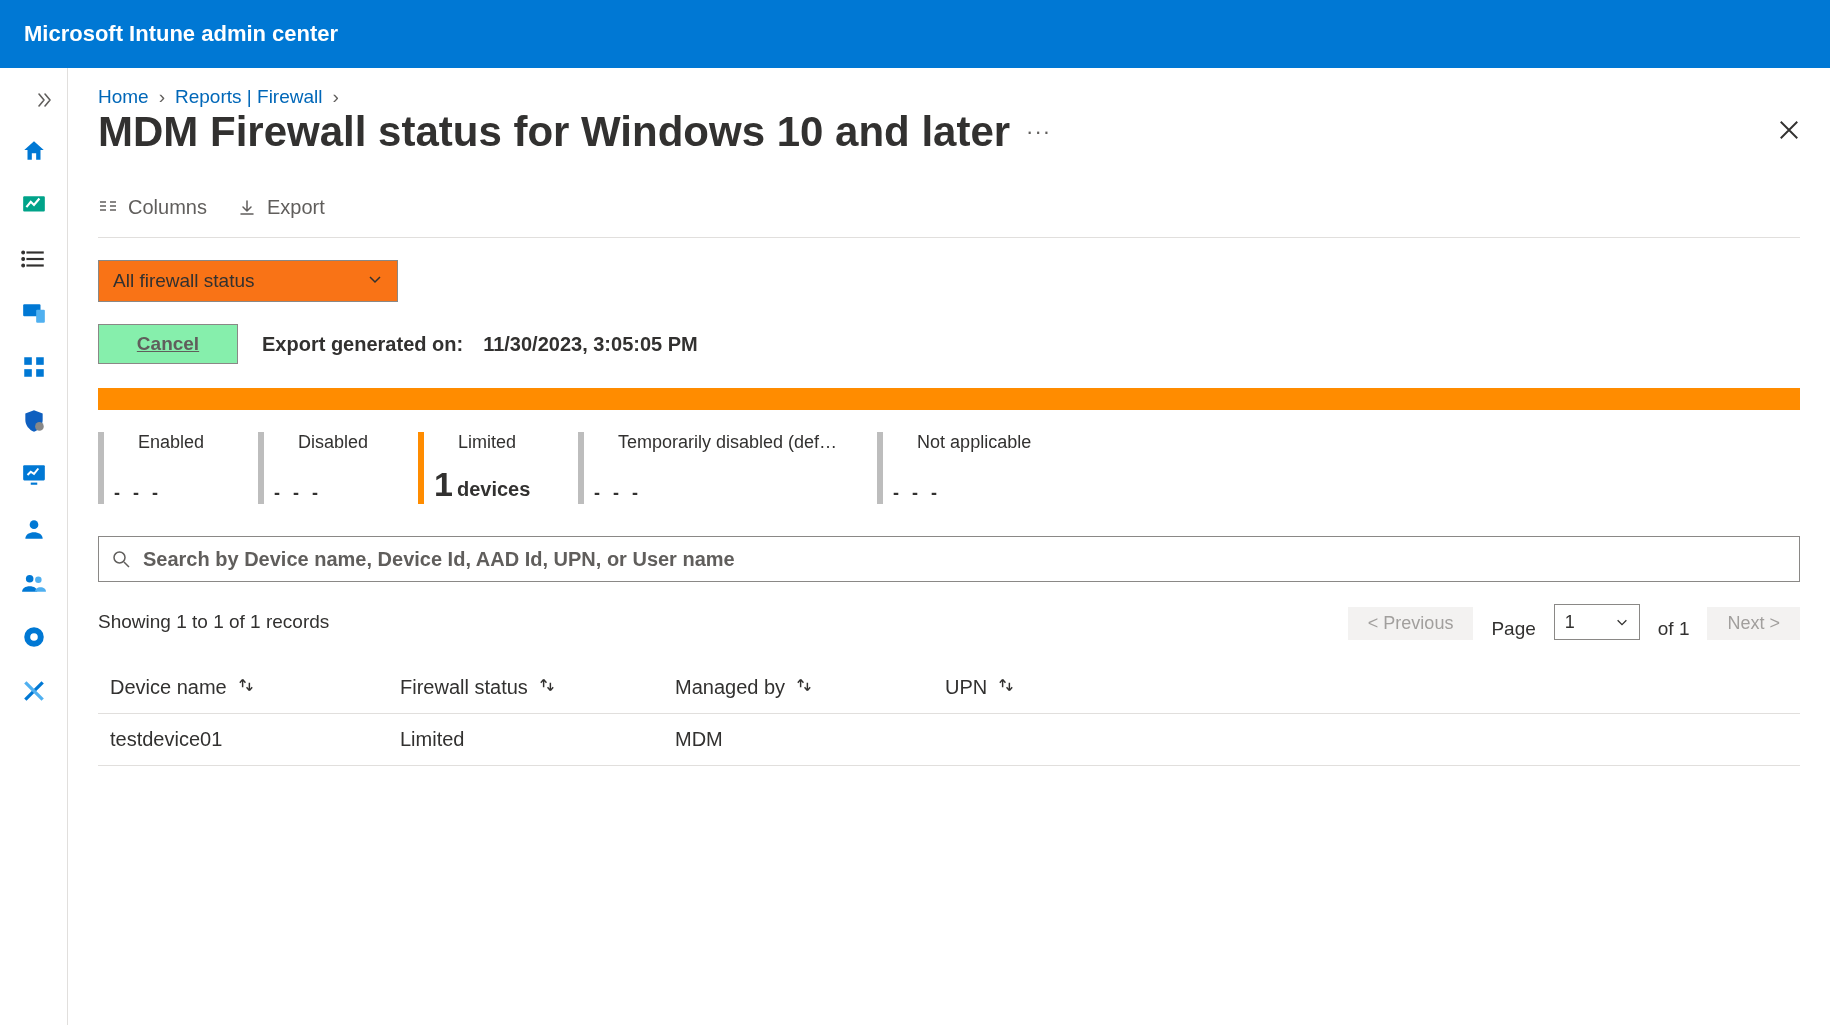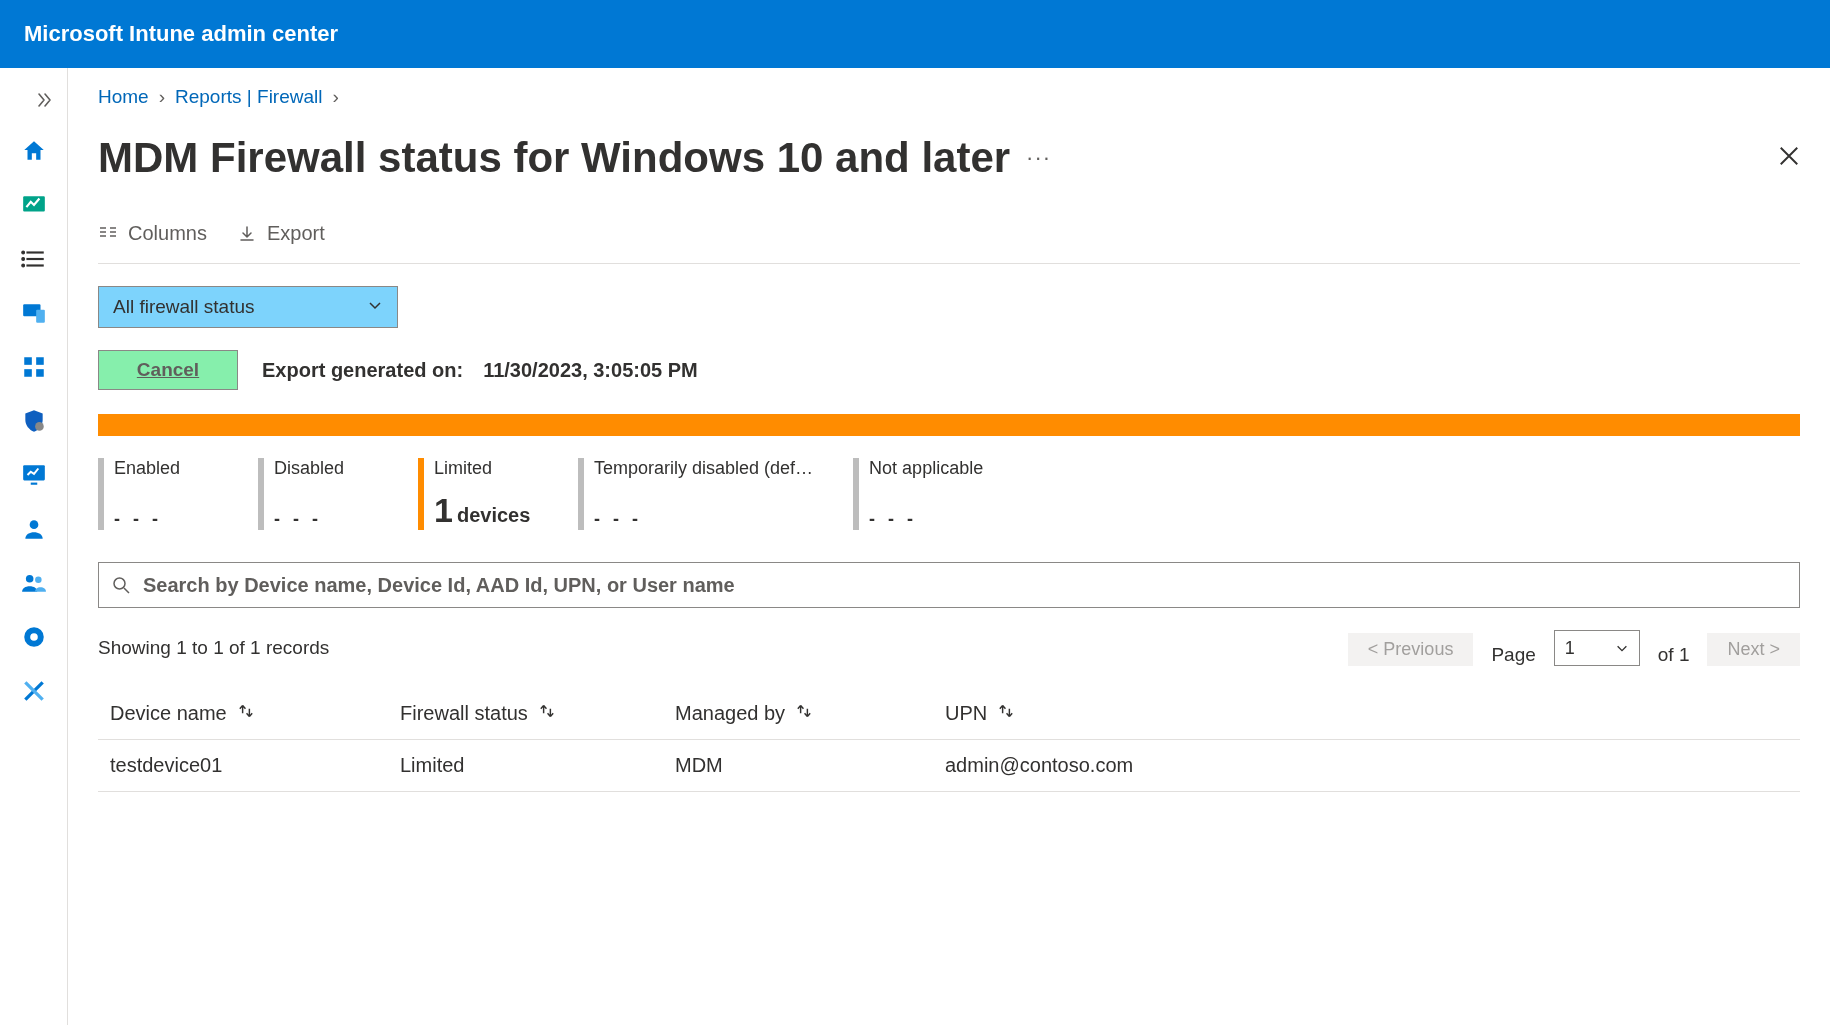--- a/index.html
+++ b/index.html
@@ -81,21 +81,21 @@
     padding:10px 30px 30px 30px;
     overflow:auto;
   }
   
   .breadcrumb{
     display:flex;
     align-items:center;
     gap:10px;
     font-size:19px;
     color:var(--link);
-    margin:8px 0 26px 0;
+    margin:8px 0 0 0;
   }
   .breadcrumb a{color:var(--link);text-decoration:none;cursor:pointer;}
   .breadcrumb .sep{color:var(--text-muted);}
   .breadcrumb .chev-end{color:var(--text-muted);}
   
   .title-row{
     display:flex;
     align-items:center;
     gap:16px;
     margin-bottom:40px;
@@ -126,21 +126,21 @@
   .toolbar svg{width:20px;height:20px;stroke:var(--text-muted);fill:none;}
   
   .filter-row{margin-top:22px;}
   .dropdown{
     width:300px;height:42px;
     border:1px solid #8a8886;
     display:flex;align-items:center;justify-content:space-between;
     padding:0 14px;
     font-size:19px;
     cursor:pointer;
-    background:#7dd3fc;
+    background:#f97316;
   }
   .dropdown .chev svg{width:16px;height:16px;}
   
   .action-row{
     margin-top:22px;
     display:flex;
     align-items:center;
     gap:14px;
     font-size:20px;
   }
@@ -168,21 +168,21 @@
     display:flex;
     align-items:stretch;
     min-width:120px;
     height:72px;
   }
   .status-tile .stripe{
     width:6px;background:#bdbdbd;margin-right:10px;flex-shrink:0;
   }
   .status-tile.limited .stripe{background:var(--orange);}
   .status-tile .tile-body{display:flex;flex-direction:column;justify-content:space-between;}
-  .status-tile .tile-label{font-size:18px;color:var(--text);white-space:nowrap;max-width:220px;overflow:hidden;text-overflow:ellipsis;}
+  .status-tile .tile-label{font-size:18px;color:var(--text);white-space:nowrap;max-width:220px;overflow:hidden;text-overflow:ellipsis;margin-left:24px;}
   .status-tile .tile-value{font-size:18px;font-weight:700;letter-spacing:4px;color:#323130;}
   .status-tile.limited .tile-value{letter-spacing:normal;}
   .status-tile.limited .tile-value .num{font-size:34px;font-weight:600;}
   .status-tile.limited .tile-value .unit{font-size:20px;font-weight:600;margin-left:4px;}
   
   .search-wrap{
     margin-top:32px;
     border:1px solid #8a8886;
     height:46px;
     display:flex;align-items:center;
@@ -473,18 +473,17 @@
           <span class="sort"><svg viewBox="0 0 16 16">
                 <path d="M5 10V3M5 3l-2.5 3M5 3l2.5 3" stroke="#323130" stroke-width="1.3" fill="none"></path>
                 <path d="M11 6v7M11 13l-2.5-3M11 13l2.5-3" stroke="#323130" stroke-width="1.3" fill="none"></path>
               </svg></span>
         </div>
       </div>
       <div class="trow">
         <div>testdevice01</div>
         <div>Limited</div>
         <div>MDM</div>
-        <div>admin@contoso.com</div>
       </div>
     </div>
 
   </main>
 </div>
 
 </body></html>

